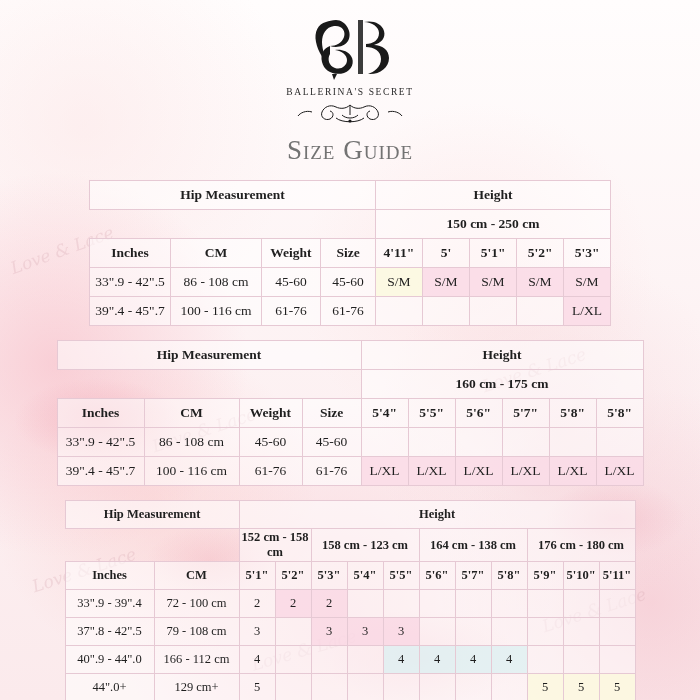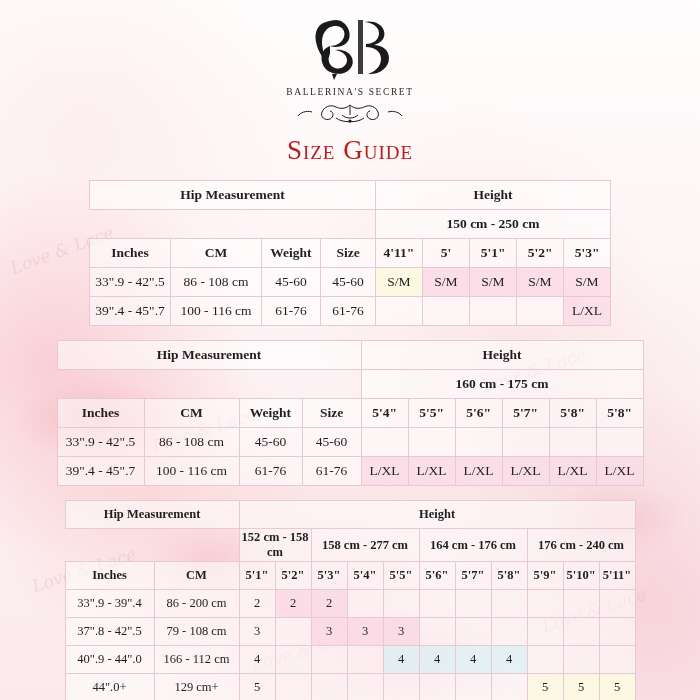--- a/index.html
+++ b/index.html
@@ -59,21 +59,21 @@
     color: #2a2a2a;
     margin-top: 3px;
   }
   .flourish { margin: 4px auto 0; display:block; }
 
   .guide-title {
     text-align: center;
     font-family: "Liberation Serif", serif;
     font-size: 27px;
     letter-spacing: 1px;
-    color: #b91c1c;
+    color: #737373;
     margin: 8px 0 14px;
     font-variant: small-caps;
   }
 
   
   table {
     border-collapse: collapse;
     margin: 0 auto;
     background: transparent;
     font-family: "Liberation Serif", serif;
@@ -255,43 +255,43 @@
 
   <table class="t3">
     <tbody>
         <tr>
       <td class="hdr" colspan="2">Hip Measurement</td>
       <td class="hdr" colspan="11">Height</td>
     </tr>
     <tr>
       <td class="hdr" colspan="2" style="border:none;background:transparent;"></td>
       <td class="hdr" colspan="2">152 cm - 158 cm</td>
-      <td class="hdr" colspan="3">158 cm - 277 cm</td>
-      <td class="hdr" colspan="3">164 cm - 176 cm</td>
-      <td class="hdr" colspan="3">176 cm - 240 cm</td>
+      <td class="hdr" colspan="3">158 cm - 123 cm</td>
+      <td class="hdr" colspan="3">164 cm - 138 cm</td>
+      <td class="hdr" colspan="3">176 cm - 180 cm</td>
     </tr>
     <tr>
       <td class="hdr c-inches">Inches</td>
       <td class="hdr c-cm">CM</td>
       <td class="hdr c-h">5'1"</td>
       <td class="hdr c-h">5'2"</td>
       <td class="hdr c-h">5'3"</td>
       <td class="hdr c-h">5'4"</td>
       <td class="hdr c-h">5'5"</td>
       <td class="hdr c-h">5'6"</td>
       <td class="hdr c-h">5'7"</td>
       <td class="hdr c-h">5'8"</td>
       <td class="hdr c-h">5'9"</td>
       <td class="hdr c-h">5'10"</td>
       <td class="hdr c-h">5'11"</td>
     </tr>
 
     <tr>
       <td>33".9 - 39".4</td>
-      <td>86 - 200 cm</td>
+      <td>72 - 100 cm</td>
       <td class="f-white">2</td>
       <td class="f-pink">2</td>
       <td class="f-pink">2</td>
       <td class="f-white"></td>
       <td class="f-white"></td>
       <td class="f-white"></td>
       <td class="f-white"></td>
       <td class="f-white"></td>
       <td class="f-white"></td>
       <td class="f-white"></td>

